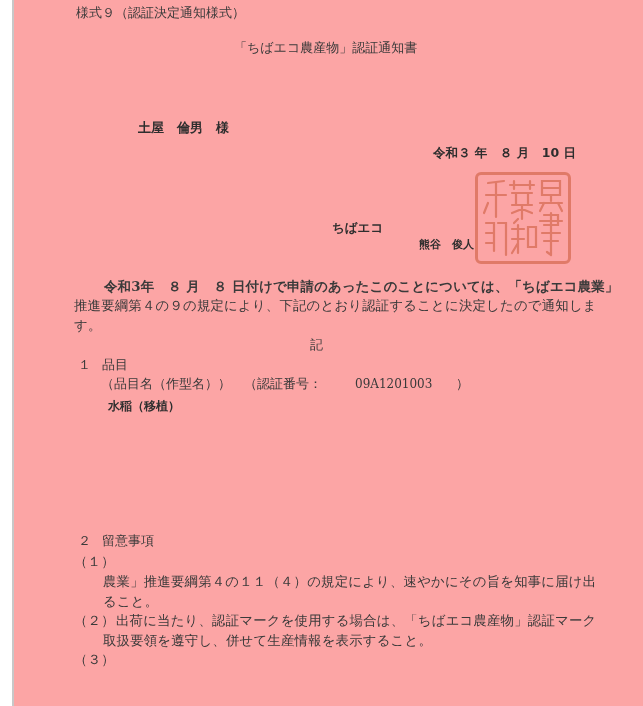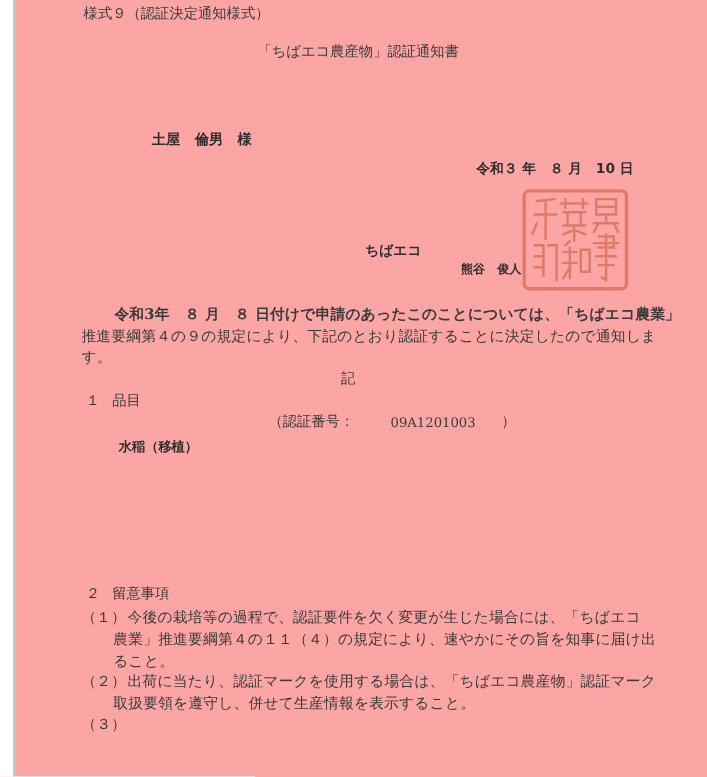--- a/index.html
+++ b/index.html
@@ -85,30 +85,30 @@
   </div>
 
   <div class="t body-line" style="left:92px; top:278px;font-weight:bold;">令和3年　８ 月　８ 日付けで申請のあったこのことについては、「ちばエコ農業」</div>
   <div class="t body-line" style="left:62px; top:298px;font-family:Liberation Serif, serif;">推進要綱第４の９の規定により、下記のとおり認証することに決定したので通知しま</div>
   <div class="t body-line" style="left:62px; top:318px;">す。</div>
 
   <div class="t gothic" style="left:298px; top:337px;">記</div>
 
   <div class="t" style="left:66px; top:357px;">１</div>
   <div class="t" style="left:90px; top:357px;">品目</div>
+  <div class="t" style="left:89px; top:376px;">（品目名（作型名））</div>
   <div class="t" style="left:232px; top:376px;">（認証番号：</div>
   <div class="t" style="left:343px; top:376px; font-size:12px;">09A1201003</div>
   <div class="t" style="left:444px; top:376px;">）</div>
   <div class="t gothic bold" style="left:96px; top:398px; font-size:12px;text-align:right;">水稲（移植）</div>
 
   <div class="t" style="left:66px; top:533px;">２</div>
   <div class="t" style="left:90px; top:533px;">留意事項</div>
 
   <div class="t body-line" style="left:62px; top:554px;">（１）</div>
-  <div class="t body-line" style="left:104px; top:554px;">今後の栽培等の過程で、認証要件を欠く変更が生じた場合には、「ちばエコ</div>
   <div class="t body-line" style="left:91px; top:574px;">農業」推進要綱第４の１１（４）の規定により、速やかにその旨を知事に届け出</div>
   <div class="t body-line" style="left:91px; top:594px;text-align:center;">ること。</div>
 
   <div class="t body-line" style="left:62px; top:613px;">（２）</div>
   <div class="t body-line" style="left:104px; top:613px;">出荷に当たり、認証マークを使用する場合は、「ちばエコ農産物」認証マーク</div>
   <div class="t body-line" style="left:91px; top:633px;">取扱要領を遵守し、併せて生産情報を表示すること。</div>
 
   <div class="t body-line" style="left:62px; top:652px;">（３）</div>
 </div>
 

